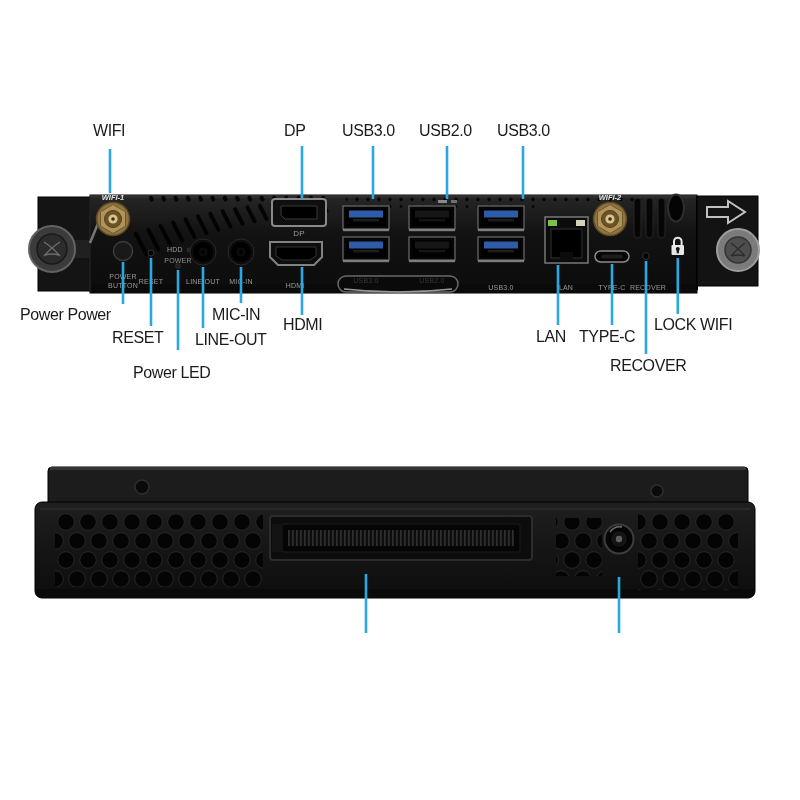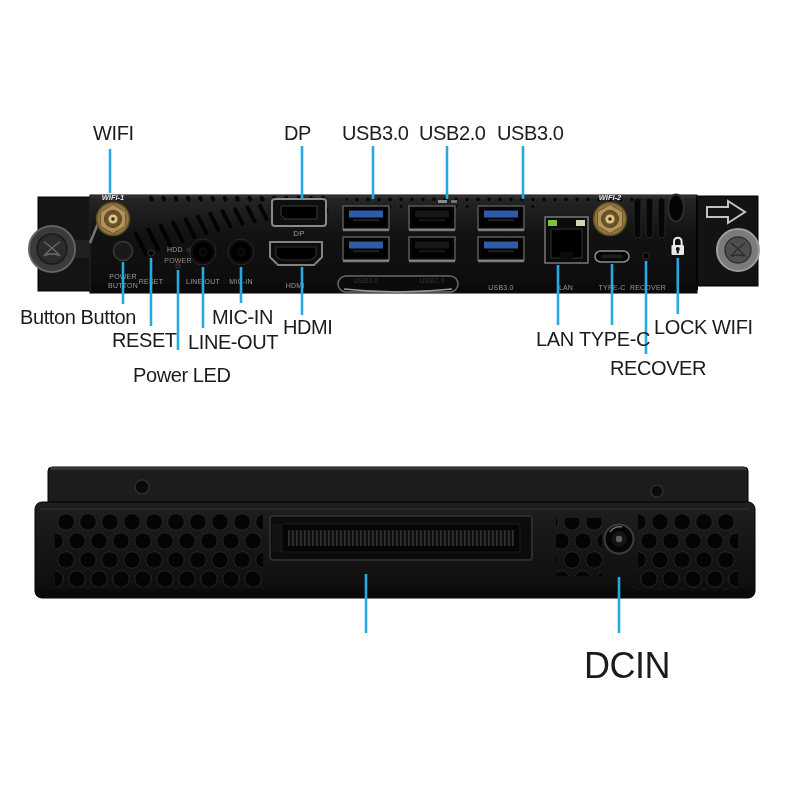--- a/index.html
+++ b/index.html
@@ -1,19 +1,19 @@
 <!DOCTYPE html>
 <html style="--callout_blue: #29a9e2; --label_text: #1b1b1b; --panel_text: #9a9a9a; --usb3_blue: #2d5ca8; --lineout_green: #a9b86a; --micin_pink: #cc8f97; --wifi_gold: #b0935a; --led_green: #7dc142; --led_amber: #d6d2b8;"><head>
 <meta charset="utf-8">
 <style>
   html,body{margin:0;padding:0;background:#ffffff;}
   .canvas{position:relative;width:800px;height:800px;background:#fff;overflow:hidden;
           font-family:"Liberation Sans","DejaVu Sans",sans-serif;}
   .art{position:absolute;left:0;top:0;}
-  .lbl{position:absolute;color:var(--label_text,#1b1b1b);font-size:20px;line-height:1.1;
+  .lbl{position:absolute;color:var(--label_text,#1b1b1b);font-size:16px;line-height:1.1;
        letter-spacing:-0.4px;white-space:nowrap;}
   .lbl.xl{font-size:36px;letter-spacing:-0.5px;}
   .callout{stroke:var(--callout_blue,#29a9e2);stroke-width:2.6;}
   .ptext{font-size:7px;fill:var(--panel_text,#9a9a9a);text-anchor:middle;
          font-family:"Liberation Sans","DejaVu Sans",sans-serif;letter-spacing:0.2px;}
   .ptext.big{font-size:8px;}
   .ptext.faint{opacity:.3;}
   .wtext{font-size:7.5px;fill:#e4e4e4;font-weight:bold;font-style:italic;text-anchor:middle;
          font-family:"Liberation Sans","DejaVu Sans",sans-serif;}
 </style>
@@ -264,24 +264,23 @@
       <line class="callout" x1="366" y1="574" x2="366" y2="633"></line>
       <line class="callout" x1="619" y1="577" x2="619" y2="633"></line>
     </g>
   </svg>
 
   <div class="lbl" style="left:93px;top:122px">WIFI</div>
   <div class="lbl" style="left:284px;top:122px">DP</div>
   <div class="lbl" style="left:342px;top:122px">USB3.0</div>
   <div class="lbl" style="left:419px;top:122px">USB2.0</div>
   <div class="lbl" style="left:497px;top:122px">USB3.0</div>
-  <div class="lbl" style="left:20px;top:306px">Button Button</div>
+  <div class="lbl" style="left:20px;top:306px">Power Power</div>
   <div class="lbl" style="left:212px;top:306px">MIC-IN</div>
   <div class="lbl" style="left:283px;top:316px">HDMI</div>
   <div class="lbl" style="left:112px;top:329px">RESET</div>
-  <div class="lbl" style="left:188px;top:331px">LINE-OUT</div>
+  <div class="lbl" style="left:195px;top:331px">LINE-OUT</div>
   <div class="lbl" style="left:133px;top:364px">Power LED</div>
   <div class="lbl" style="left:536px;top:328px">LAN</div>
   <div class="lbl" style="left:579px;top:328px">TYPE-C</div>
   <div class="lbl" style="left:654px;top:316px">LOCK WIFI</div>
   <div class="lbl" style="left:610px;top:357px">RECOVER</div>
-  <div class="lbl xl" style="left:584px;top:646px">DCIN</div>
 </div>
 
 </body></html>

